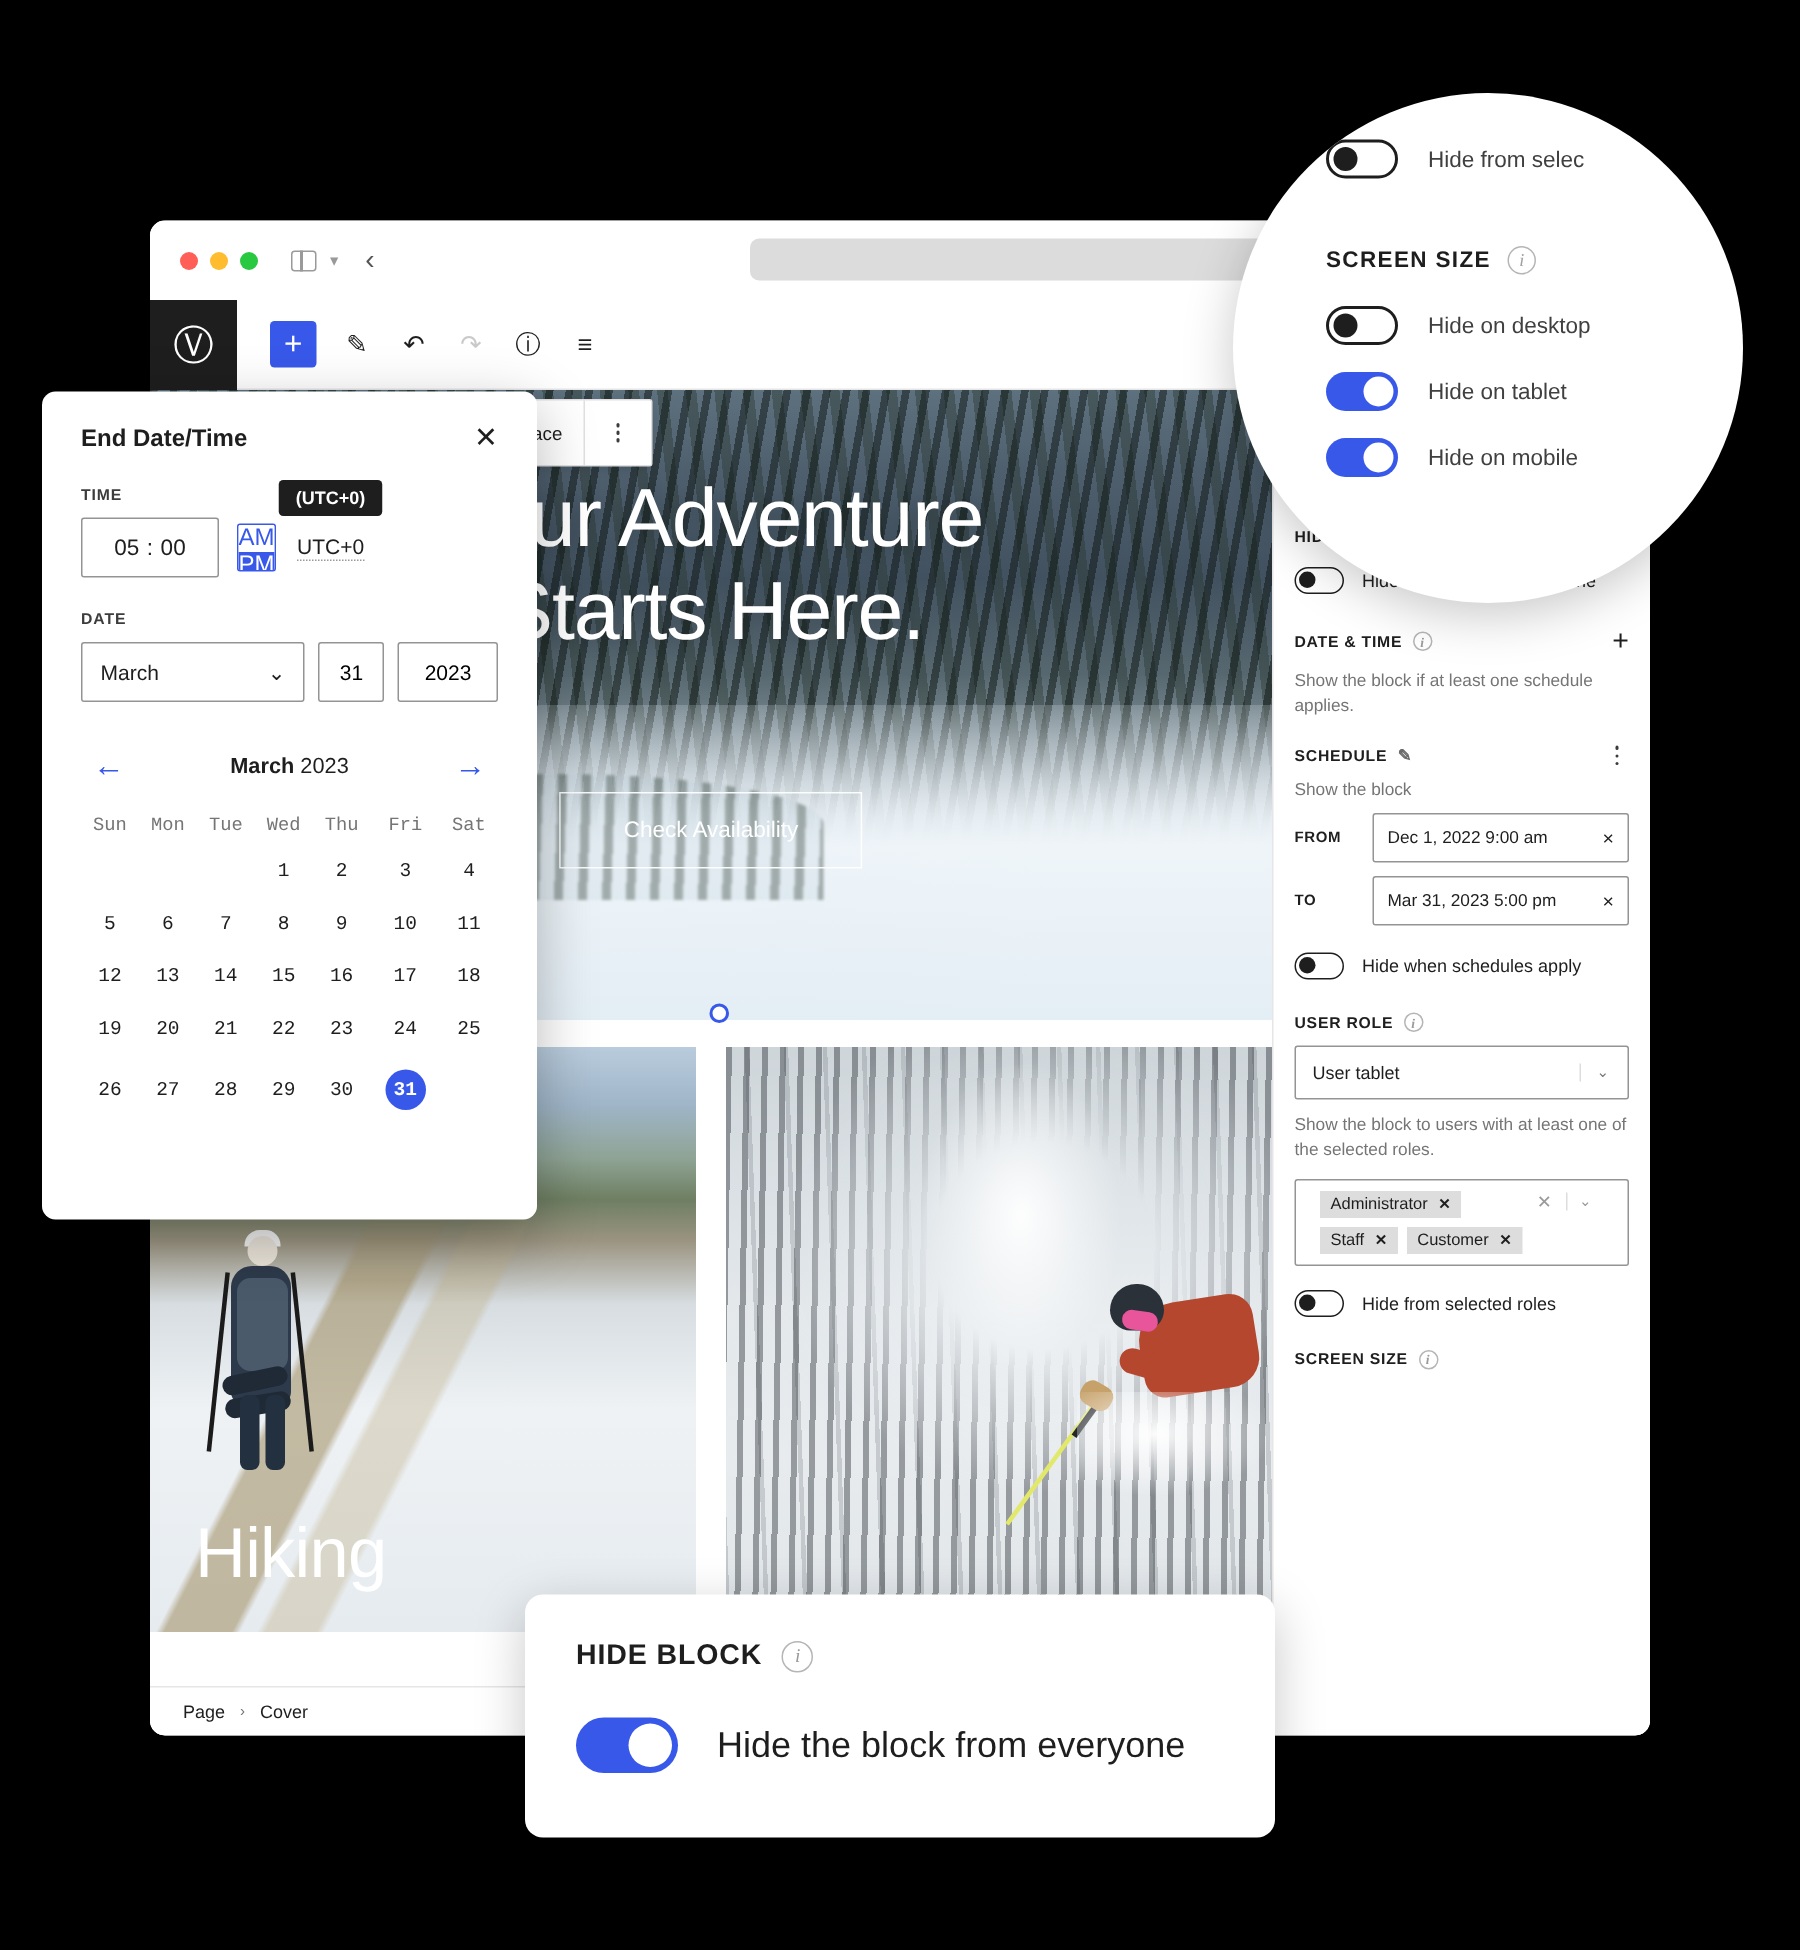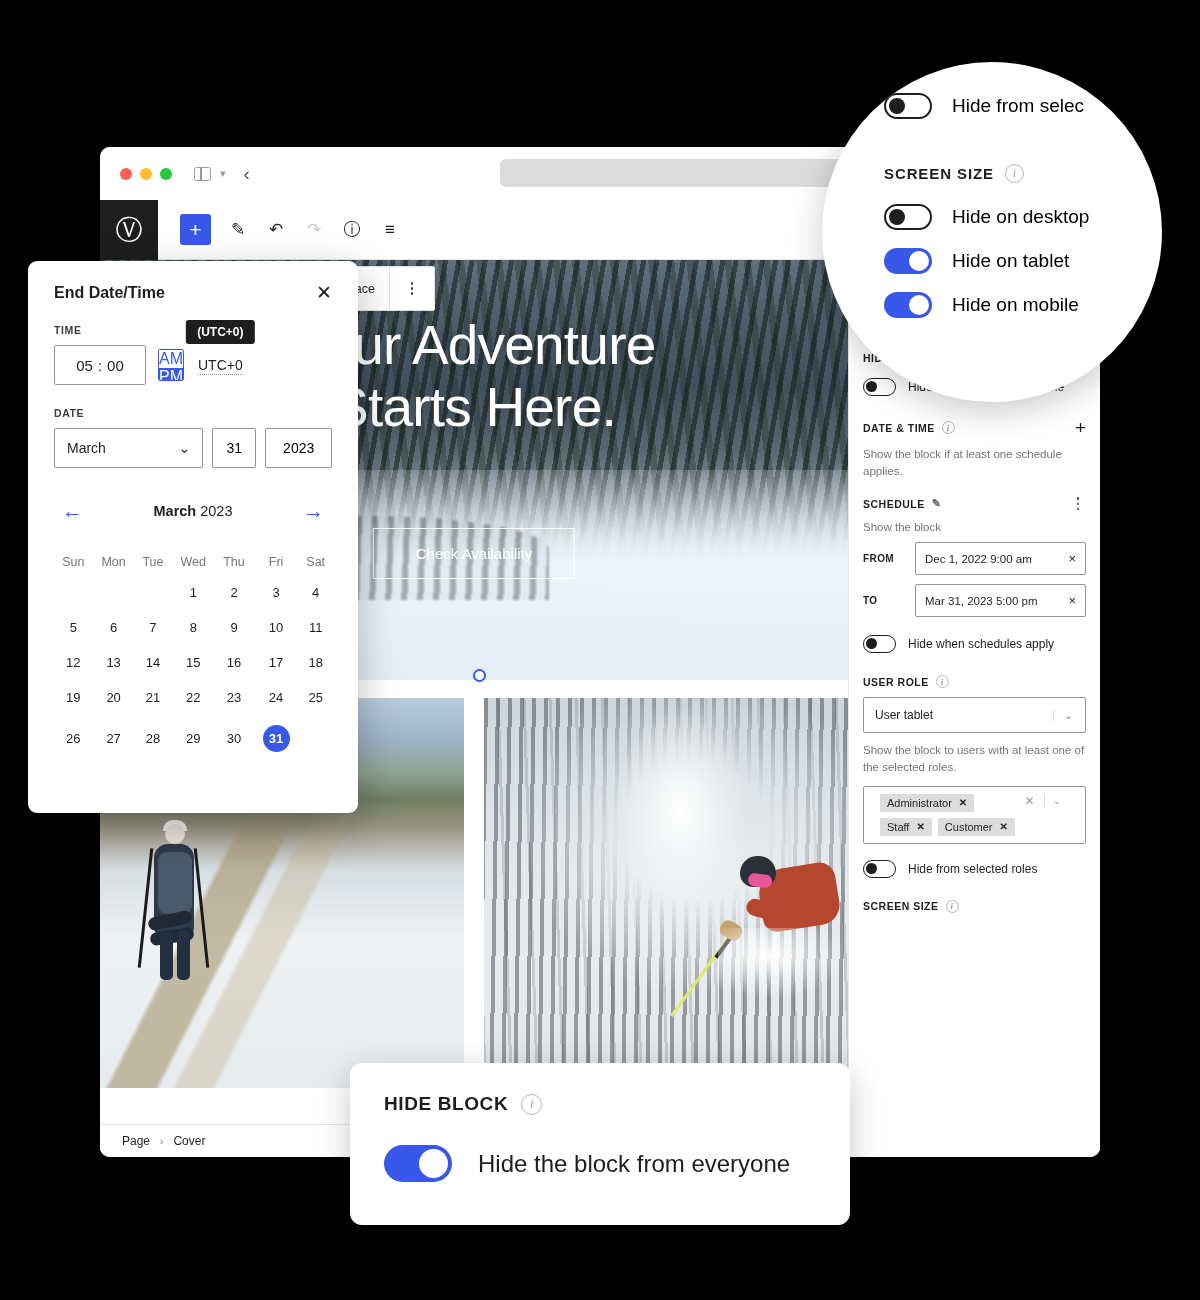--- a/index.html
+++ b/index.html
@@ -300,21 +300,21 @@
   }
   .num-in {
     width: 45px; height: 40px; border:1px solid #949494; border-radius:2px;
     display:flex; align-items:center; justify-content:center; font-size: 14px;
   }
   .num-in.yr { width: 68px; }
   .cal-nav { display:flex; align-items:center; justify-content:space-between; margin-top: 32px; padding: 0 8px; }
   .cal-arrow { color:#3858e9; font-size: 21px; line-height:1; }
   .cal-mon { font-size: 14.5px; color:#1e1e1e; }
   .cal-mon b { font-weight:700; }
-  table.cal { width:100%; border-collapse: collapse; margin-top: 28px; }
+  table.cal { width:100%; border-collapse: collapse; margin-top: 16px; font-family: Liberation Mono, monospace; }
   table.cal th { font-size: 12.5px; color:#757575; font-weight: 400; padding: 6px 0; }
   table.cal td { font-size: 13px; color:#1e1e1e; text-align:center; padding: 10px 0; }
   td.sel span {
     display:inline-flex; align-items:center; justify-content:center;
     width: 27px; height: 27px; border-radius:50%;
     background:#3858e9; color:#fff; font-weight:600;
   }
 
   
   .block-toolbar {
@@ -335,21 +335,21 @@
     box-shadow: 0 8px 34px rgba(0,0,0,.22);
     z-index: 30;
   }
   .mg-inner { position:absolute; left: 62px; top: 22px; width: 300px; }
   .mg-row { display:flex; align-items:center; gap: 20px; height: 44px; }
   .mg-tgl { width: 48px; height: 26px; border-radius: 13px; position:relative; flex:none; }
   .mg-tgl.off { background:#fff; border:2px solid #1e1e1e; }
   .mg-tgl.off::after { content:""; position:absolute; left:3px; top:3px; width:16px; height:16px; border-radius:50%; background:#1e1e1e; }
   .mg-tgl.on { background:#3858e9; }
   .mg-tgl.on::after { content:""; position:absolute; right:3px; top:3px; width:20px; height:20px; border-radius:50%; background:#fff; }
-  .mg-label { font-size: 19px; color:#000000; white-space:nowrap; }
+  .mg-label { font-size: 15px; color:#404040; white-space:nowrap; }
   .mg-sechead { display:flex; align-items:center; gap: 11px; margin: 36px 0 12px 0; }
   .mg-sechead .t { font-size: 15px; font-weight:700; letter-spacing:.9px; color:#1e1e1e; }
   .mg-info { width:19px; height:19px; border-radius:50%; border:1.4px solid #b5b5b5; color:#a0a0a0; font-size:12px; display:flex; align-items:center; justify-content:center; font-family:"Liberation Serif",serif; font-style:italic; }
 
   
   .hb-card {
     position:absolute; left: 350px; top: 1063px;
     width: 500px; height: 162px;
     background:#fff; border-radius: 12px;
     box-shadow: 0 10px 34px rgba(0,0,0,.22);
@@ -424,20 +424,21 @@
           <span class="hiker-pole b"></span>
           <span class="hiker-hat"></span>
           <span class="hiker-head"></span>
           <span class="hiker-body"></span>
           <span class="hiker-pack"></span>
           <span class="snowshoe s1"></span>
           <span class="snowshoe s2"></span>
           <span class="hiker-leg l"></span>
           <span class="hiker-leg r"></span>
         </div>
+        <div class="ph-label">Hiking</div>
       </div>
       <div class="photo photo-skiing">
         <div class="skiing-bg"></div>
         <div class="skiing-trees"></div>
         <div class="skiing-glow"></div>
         <div class="skier">
           <span class="skier-pole"></span>
           <span class="skier-pole2"></span>
           <span class="skier-jacket"></span>
           <span class="skier-arm"></span>

